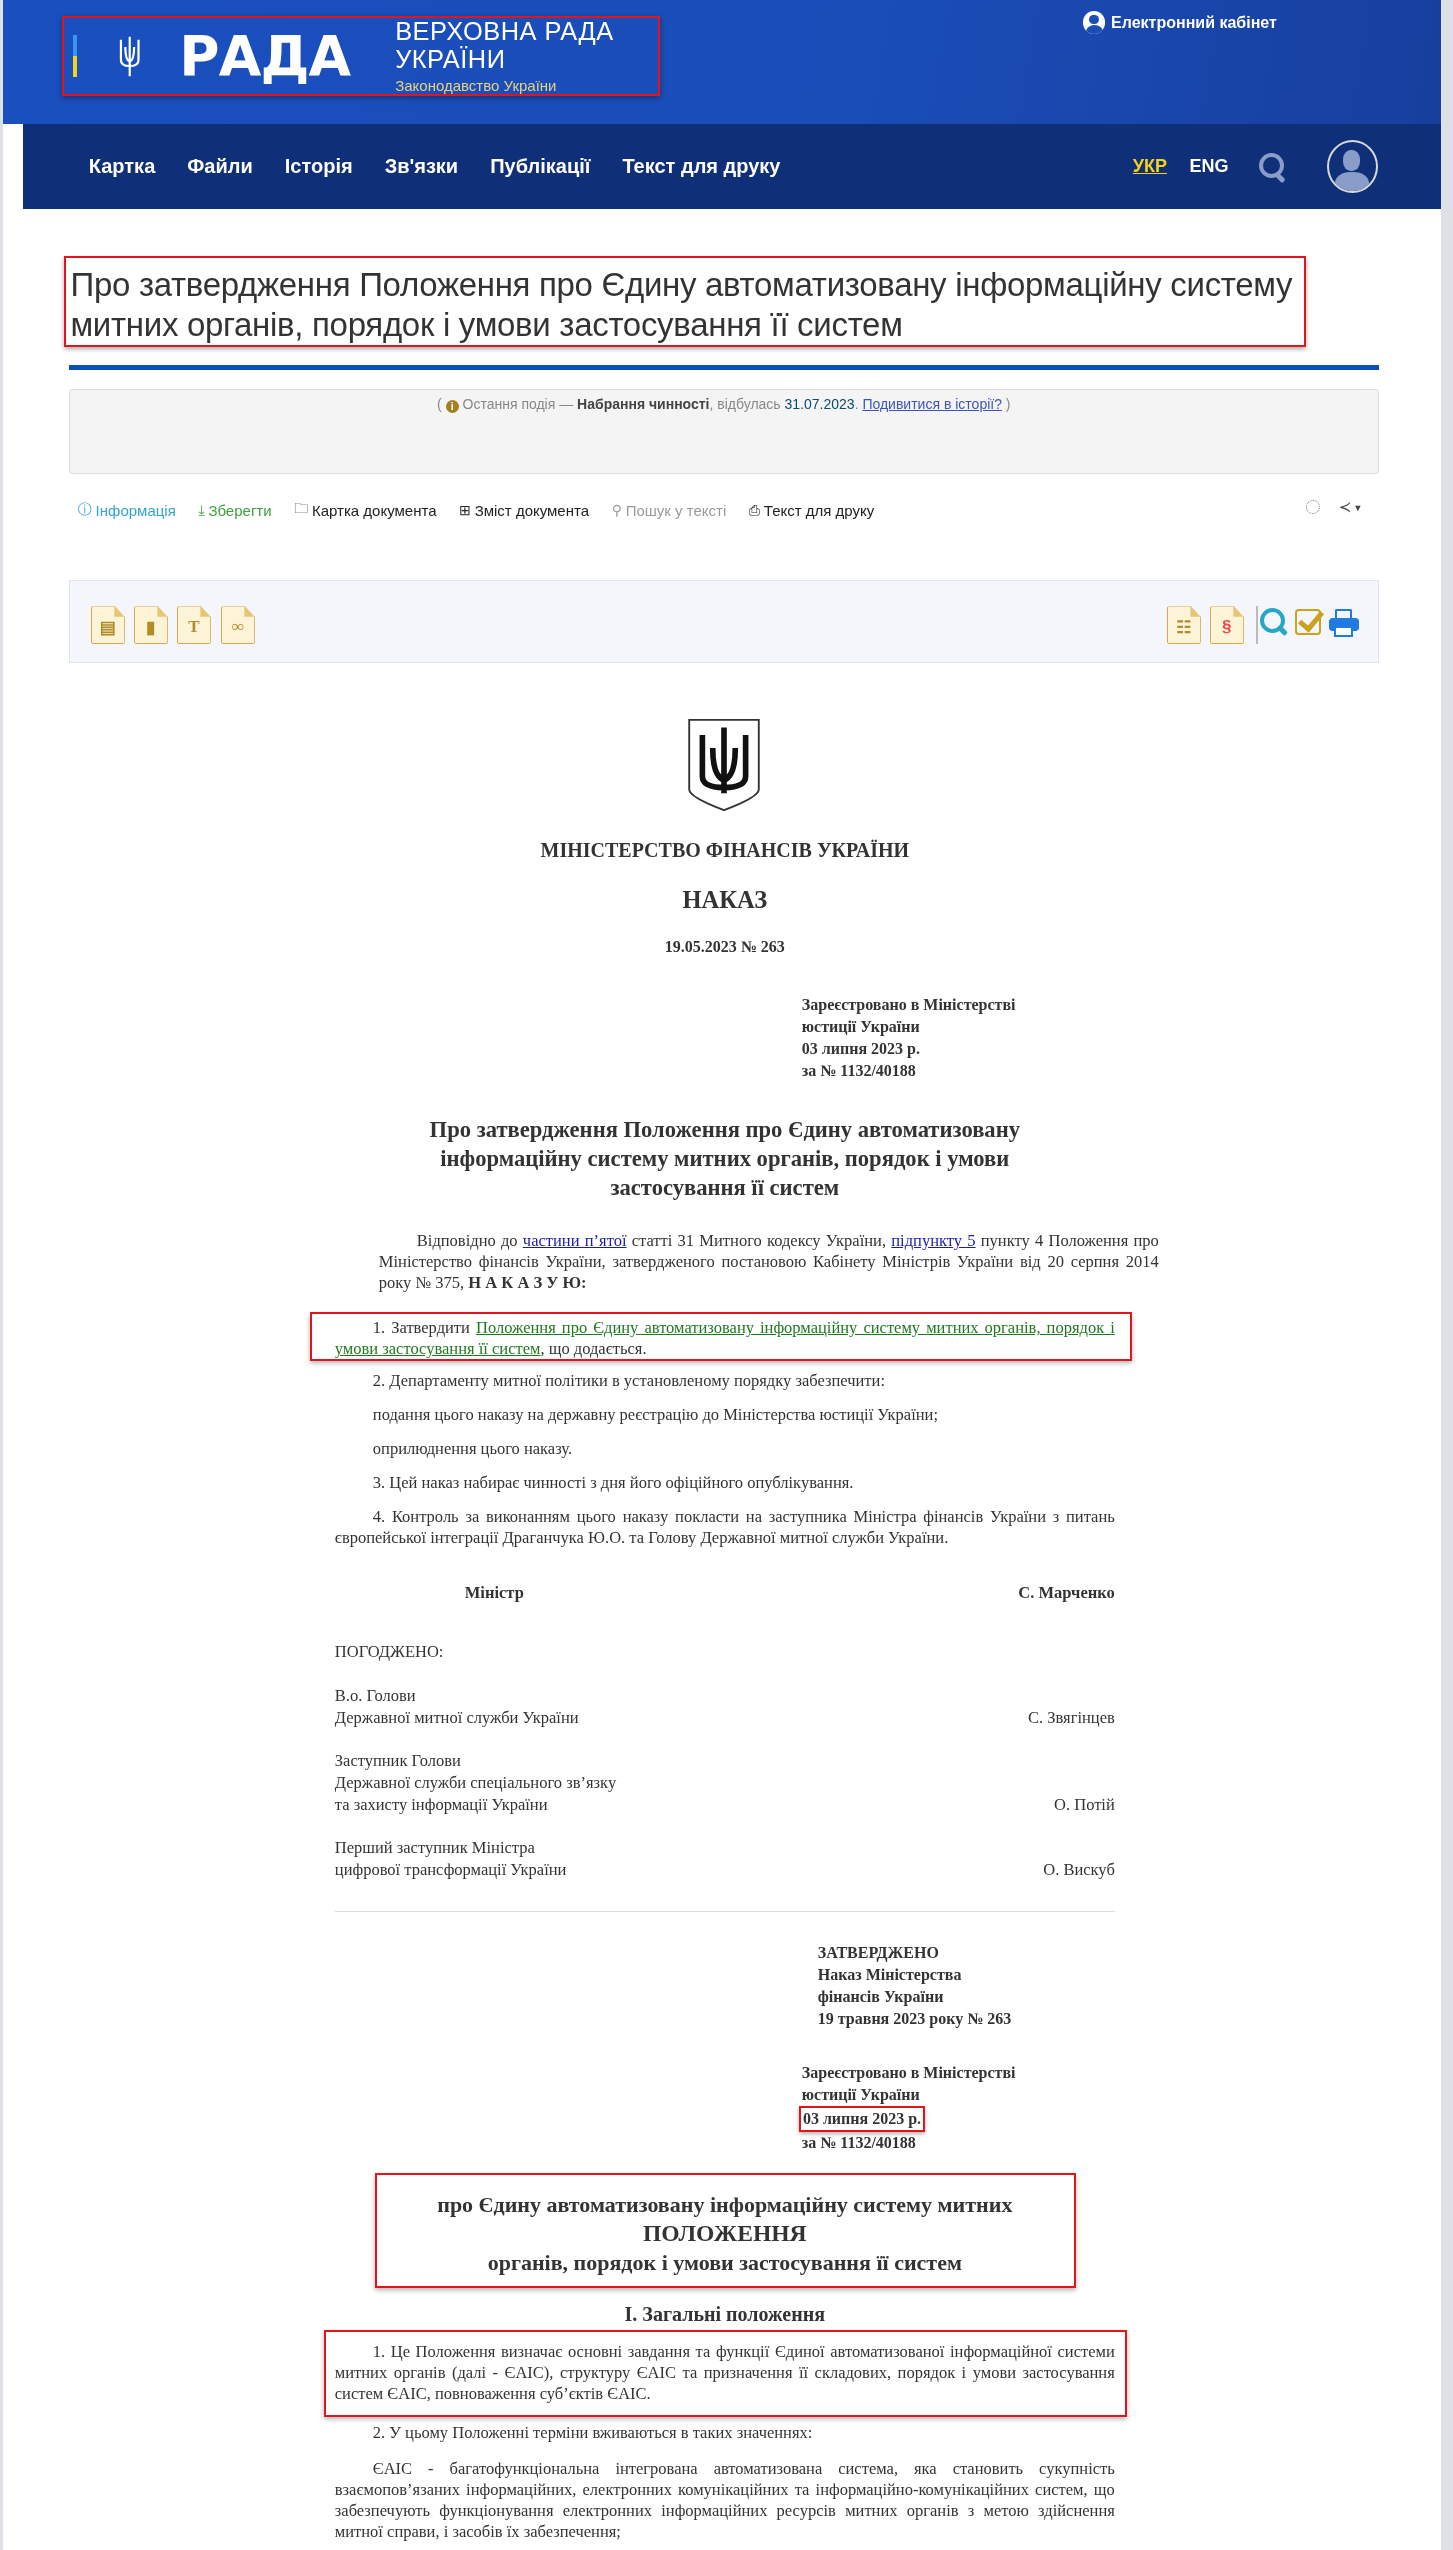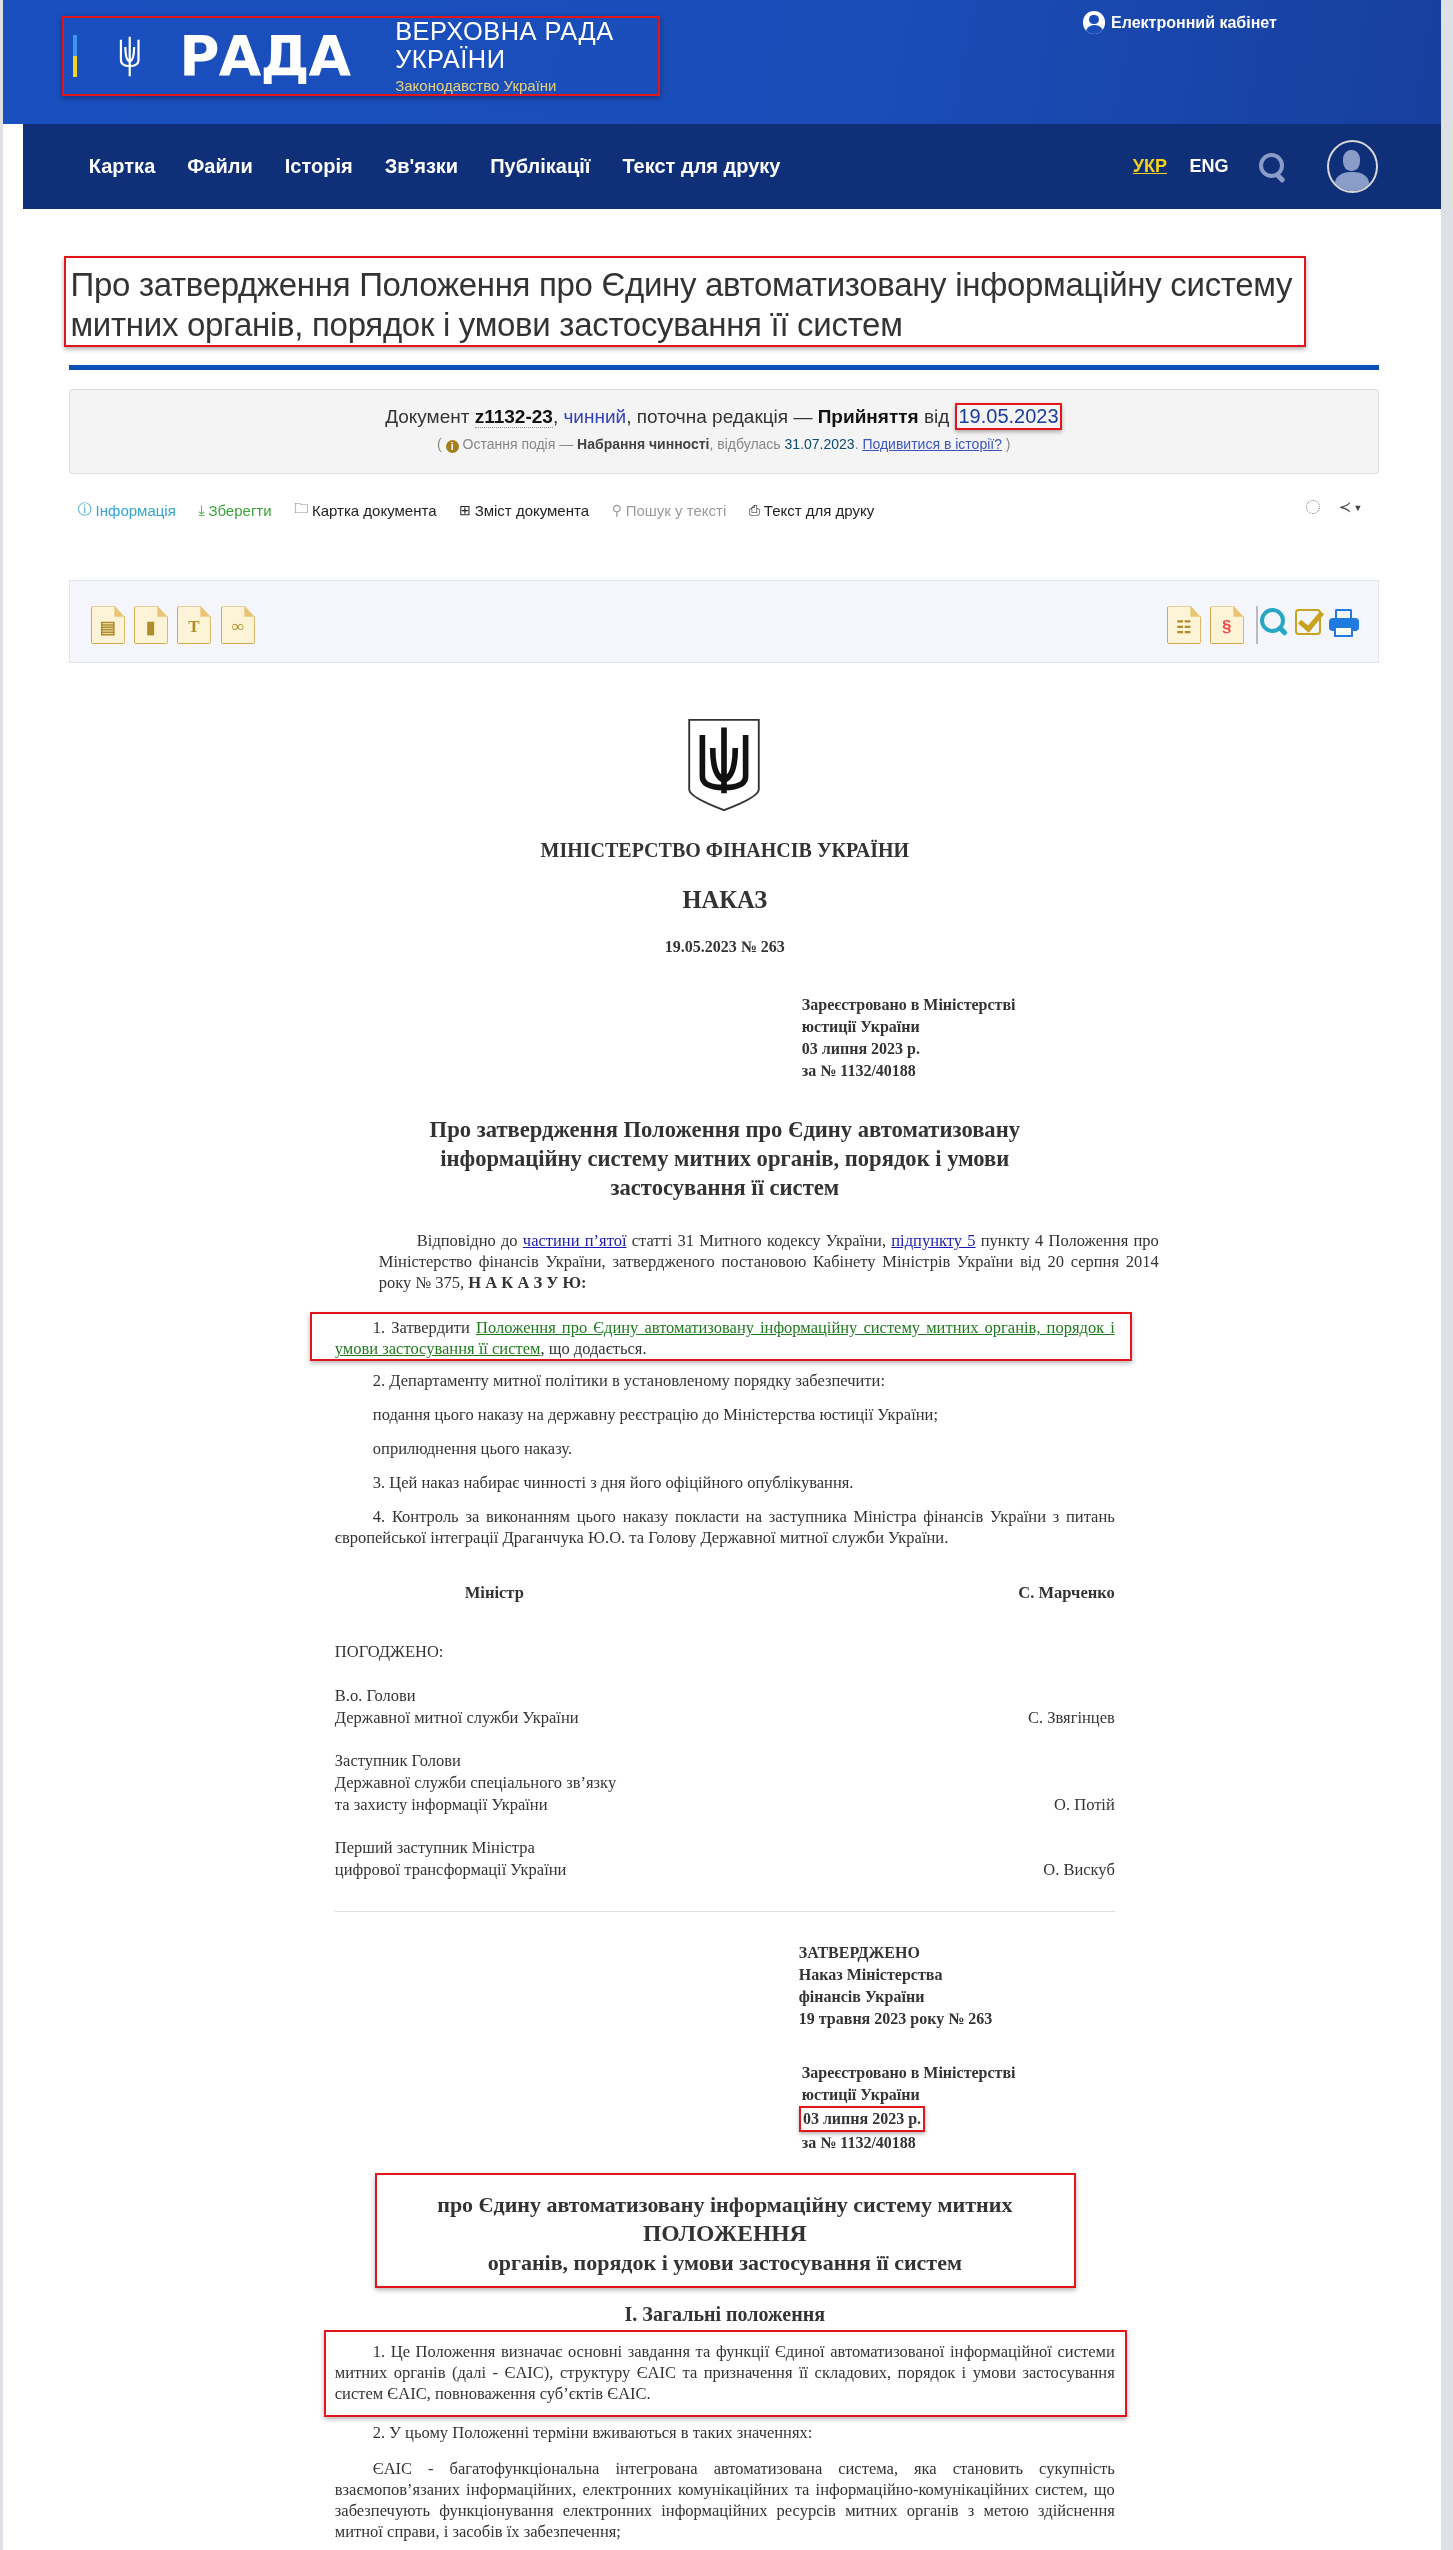--- a/index.html
+++ b/index.html
@@ -90,21 +90,21 @@
   .order-date { position: absolute; left: 0; width: 780px; top: 231px; font-size: 16px; }
   .reg-block { position: absolute; left: 467px; top: 287px; font-weight: bold; font-size: 16px; line-height: 22px; }
   .doc-heading { position: absolute; left: 0; width: 780px; top: 408px; font-size: 22.6px; line-height: 29px; font-weight: bold; text-align: center; }
   .para { position: absolute; left: 0; width: 780px; line-height: 21px; text-align: justify; text-indent: 38px; }
   .para a { color: #1b1baf; text-decoration: underline; }
   .para a.green { color: #1f7a1f; }
   .hl-box { position: absolute; border: 2.8px solid #e4151a; box-shadow: 0 2.8px 4.7px rgba(0,0,0,0.3); }
   .sign-row { position: absolute; left: 0; width: 780px; display: flex; justify-content: space-between; align-items: flex-end; line-height: 22px; }
   .sign-row .l { text-align: left; }
   .hr-sep { position: absolute; left: 0; top: 1204px; width: 780px; height: 0.9px; background: #ddd; }
-  .approved-block { position: absolute; left: 464px; top: 1235px; font-weight: bold; font-size: 16px; line-height: 22px; }
+  .approved-block { position: absolute; left: 483px; top: 1235px; font-weight: bold; font-size: 16px; line-height: 22px; }
   .reg-block2 { position: absolute; left: 467px; top: 1355px; font-weight: bold; font-size: 16px; line-height: 22px; }
   .regulation-title { position: absolute; left: 0; width: 780px; top: 1483px; text-align: center; font-weight: bold; font-size: 22px; line-height: 29px; }
   .section-h { position: absolute; left: 0; width: 780px; top: 1596px; text-align: center; font-weight: bold; font-size: 20px; }
 </style>
 </head>
 <body>
 
 <div class="page">
 
   <div class="topbar">
@@ -144,28 +144,20 @@
       <span class="avatar"></span>
     </div>
   </div>
 
   <div class="doc-title-box">
     <h1 class="doc-title">Про затвердження Положення про Єдину автоматизовану інформаційну систему митних органів, порядок і умови застосування її систем</h1>
   </div>
   <div class="title-rule"></div>
 
   <div class="status-panel">
-    <div class="status-line1">
-      <span>Документ</span>
-      <b class="docno">z1132-23</b>,
-      <span class="valid">чинний</span><span>, поточна редакція —</span>
-      <b>Прийняття</b>
-      <span>від</span>
-      <span class="date-hl">19.05.2023</span>
-    </div>
     <div class="status-line2">
       (
       <span class="info-i">i</span>
       <span>Остання подія —</span>
       <b>Набрання чинності</b><span>, відбулась</span>
       <span class="evdate">31.07.2023</span>.
       <a>Подивитися в історії?</a>
       )
     </div>
   </div>

